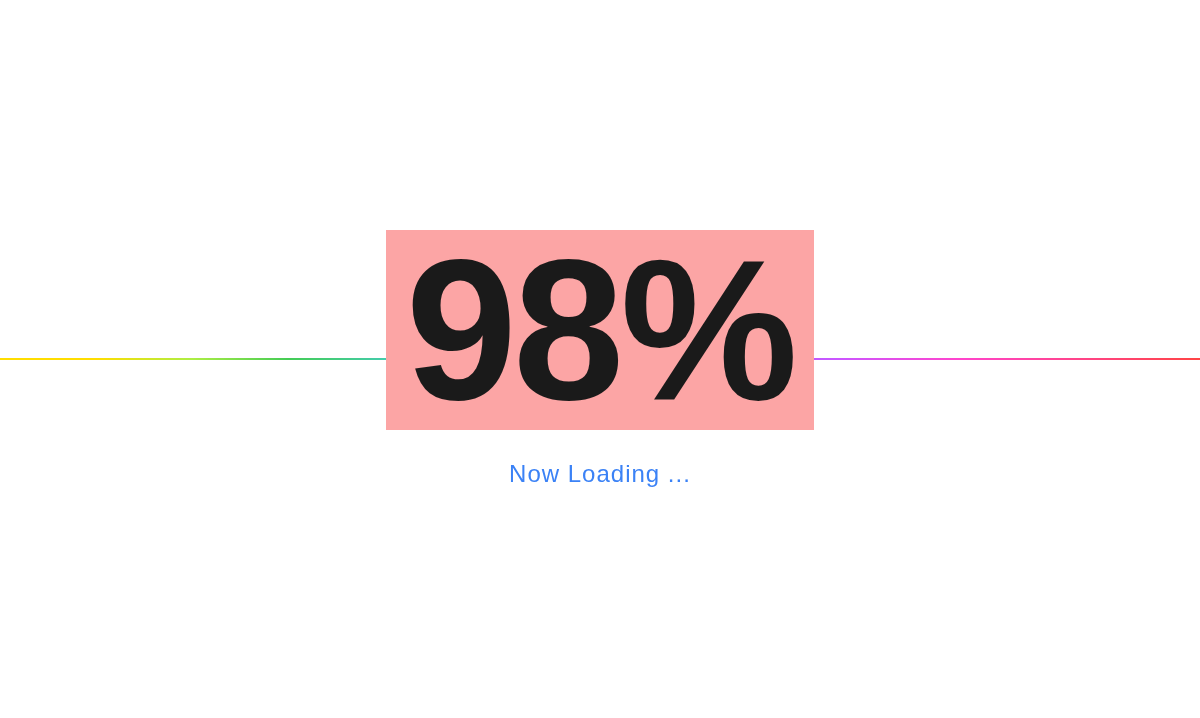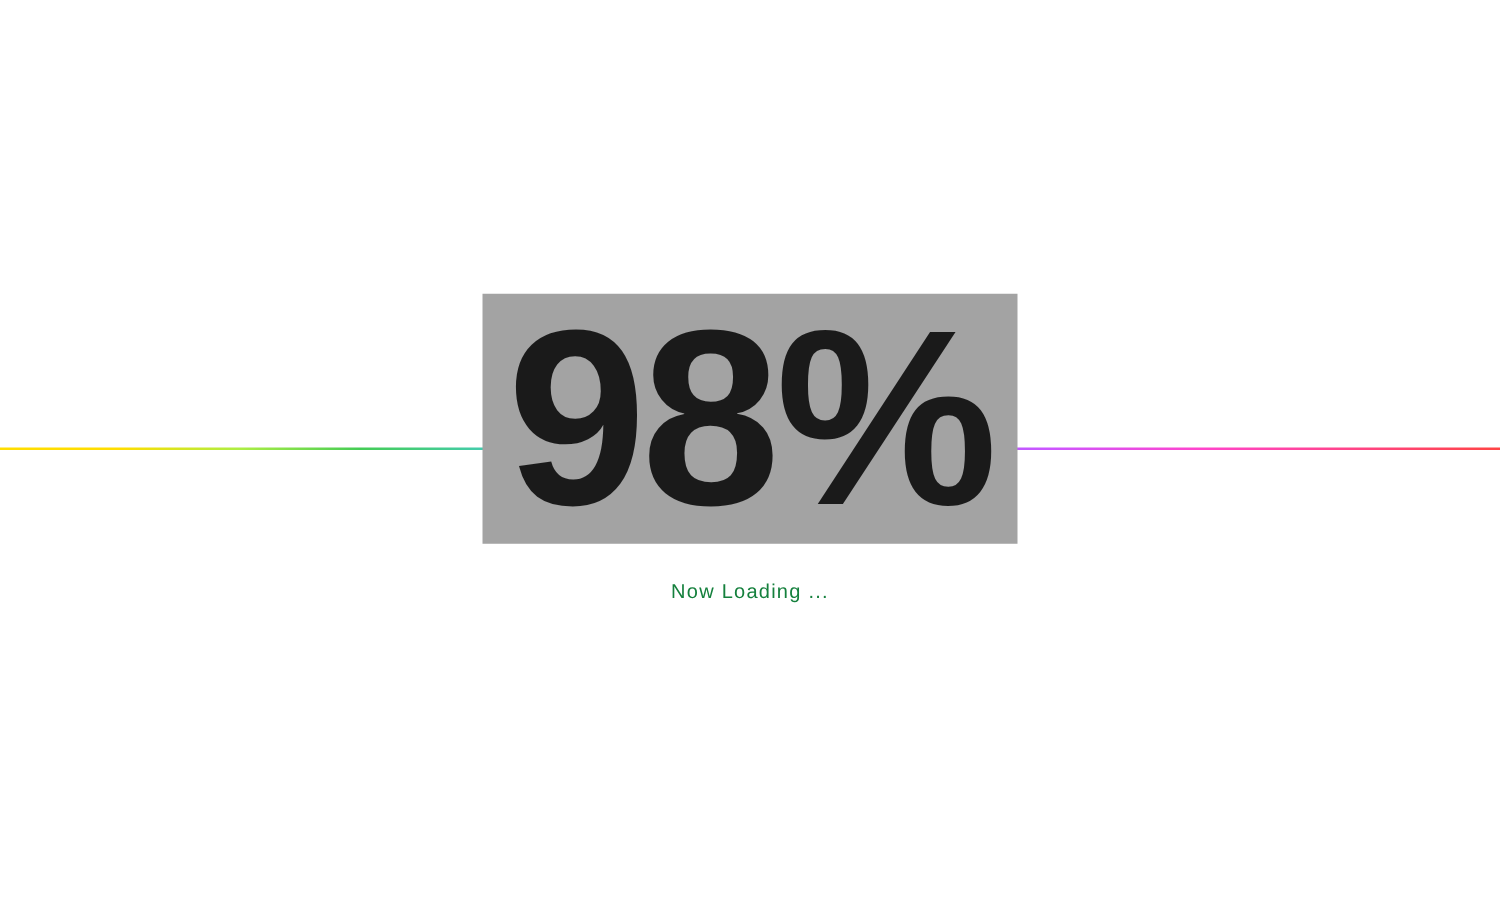--- a/index.html
+++ b/index.html
@@ -54,29 +54,29 @@
       align-items: center;
       justify-content: center;
     }
 
     .percentage {
       font-size: 200px;
       font-weight: 900;
       color: #1a1a1a;
       line-height: 1;
       letter-spacing: -4px;
-      background-color: #a3a3a3;
+      background-color: #fca5a5;
       padding: 0 20px;
     }
 
     .now-loading {
       margin-top: 30px;
-      font-size: 16px;
+      font-size: 24px;
       font-weight: 400;
-      color: #15803d;
+      color: #3b82f6;
       letter-spacing: 1px;
     }
   </style>
 </head>
 <body>
 
 <div class="rainbow-line">
 </div>
 
 <div class="content">

